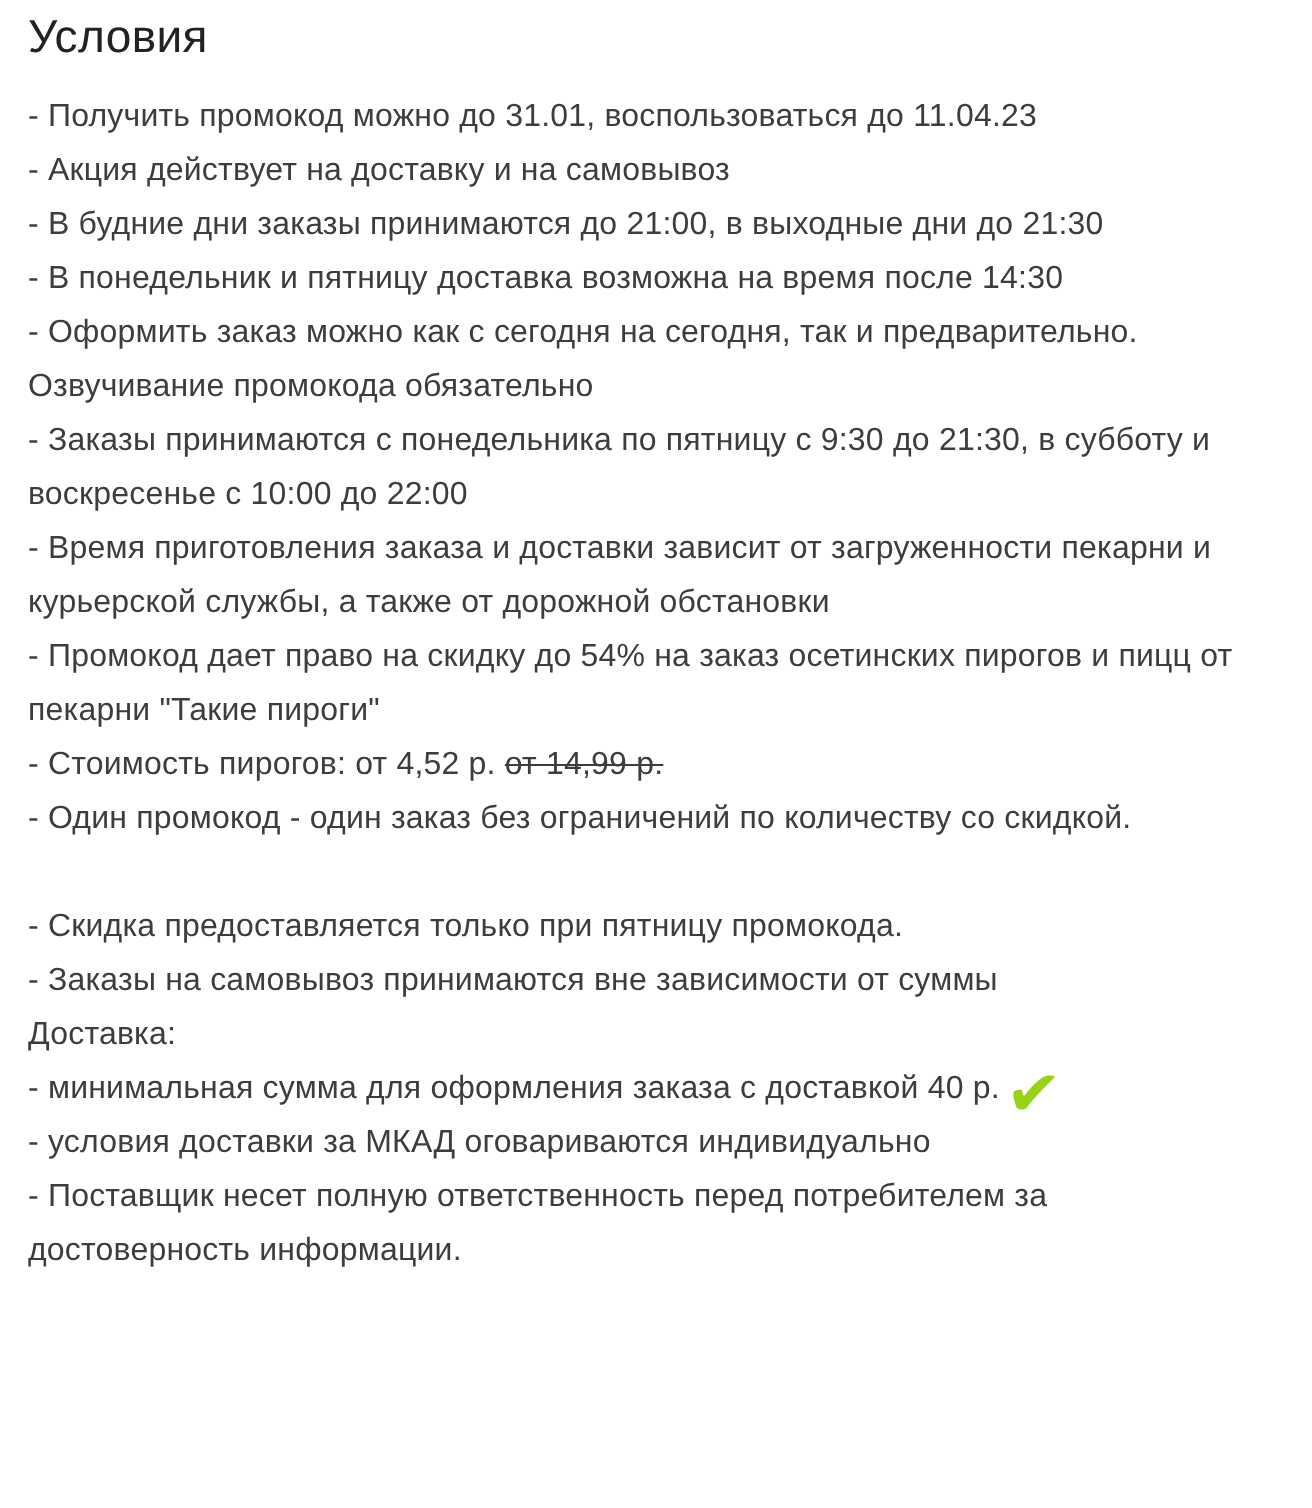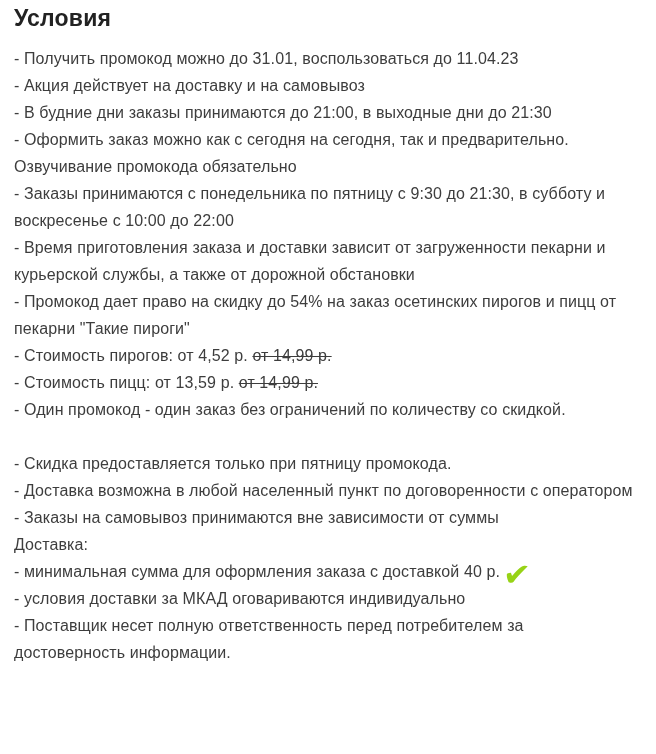--- a/index.html
+++ b/index.html
@@ -17,21 +17,21 @@
     color: var(--color-text);
   }
   .doc {
     width: 656px;
     min-height: 754px;
     padding: 5px 18px 10px 14px;
   }
   h1.title {
     margin: 0 0 13px 0;
     font-size: 23px;
-    font-weight: 700;
+    font-weight: 400;
     letter-spacing: 0.2px;
     color: var(--color-heading);
   }
   p.line {
     margin: 0;
     font-size: 16px;
     line-height: 27px;
     letter-spacing: 0.1px;
   }
   p.line.bold { font-weight: 700; }
@@ -50,35 +50,34 @@
 </style>
 </head>
 <body>
 
 <div class="doc">
   <h1 class="title">Условия</h1>
 
   <p class="line">- Получить промокод можно до 31.01, воспользоваться до 11.04.23</p>
   <p class="line">- Акция действует на доставку и на самовывоз</p>
   <p class="line">- В будние дни заказы принимаются до 21:00, в выходные дни до 21:30</p>
+  <p class="line">- В понедельник и пятницу доставка возможна на время после 14:30</p>
   <p class="line">- Оформить заказ можно как с сегодня на сегодня, так и предварительно. Озвучивание промокода обязательно</p>
   <p class="line">- Заказы принимаются с понедельника по пятницу с 9:30 до 21:30, в субботу и воскресенье с 10:00 до 22:00</p>
   <p class="line">- Время приготовления заказа и доставки зависит от загруженности пекарни и курьерской службы, а также от дорожной обстановки</p>
   <p class="line">- Промокод дает право на скидку до 54% на заказ осетинских пирогов и пицц от пекарни "Такие пироги"</p>
 
   <p class="line"><span>- Стоимость пирогов: от 4,52 р. </span><span class="strike">от 14,99 р.</span></p>
 
-  <p class="line"><span>- Стоимость пицц: от 13,59 р. </span><span class="strike">от 14,99 р.</span></p>
 
   <p class="line">- Один промокод - один заказ без ограничений по количеству со скидкой.</p>
 
   <div class="spacer"></div>
 
   <p class="line">- Скидка предоставляется только при пятницу промокода.</p>
-  <p class="line">- Доставка возможна в любой населенный пункт по договоренности с оператором</p>
   <p class="line">- Заказы на самовывоз принимаются вне зависимости от суммы</p>
   <p class="line">Доставка:</p>
 
   <p class="line"><span>- минимальная сумма для оформления заказа с доставкой 40 р.</span><span class="check">✔</span></p>
 
   <p class="line">- условия доставки за МКАД оговариваются индивидуально</p>
   <p class="line">- Поставщик несет полную ответственность перед потребителем за достоверность информации.</p>
 </div>
 
 </body></html>

